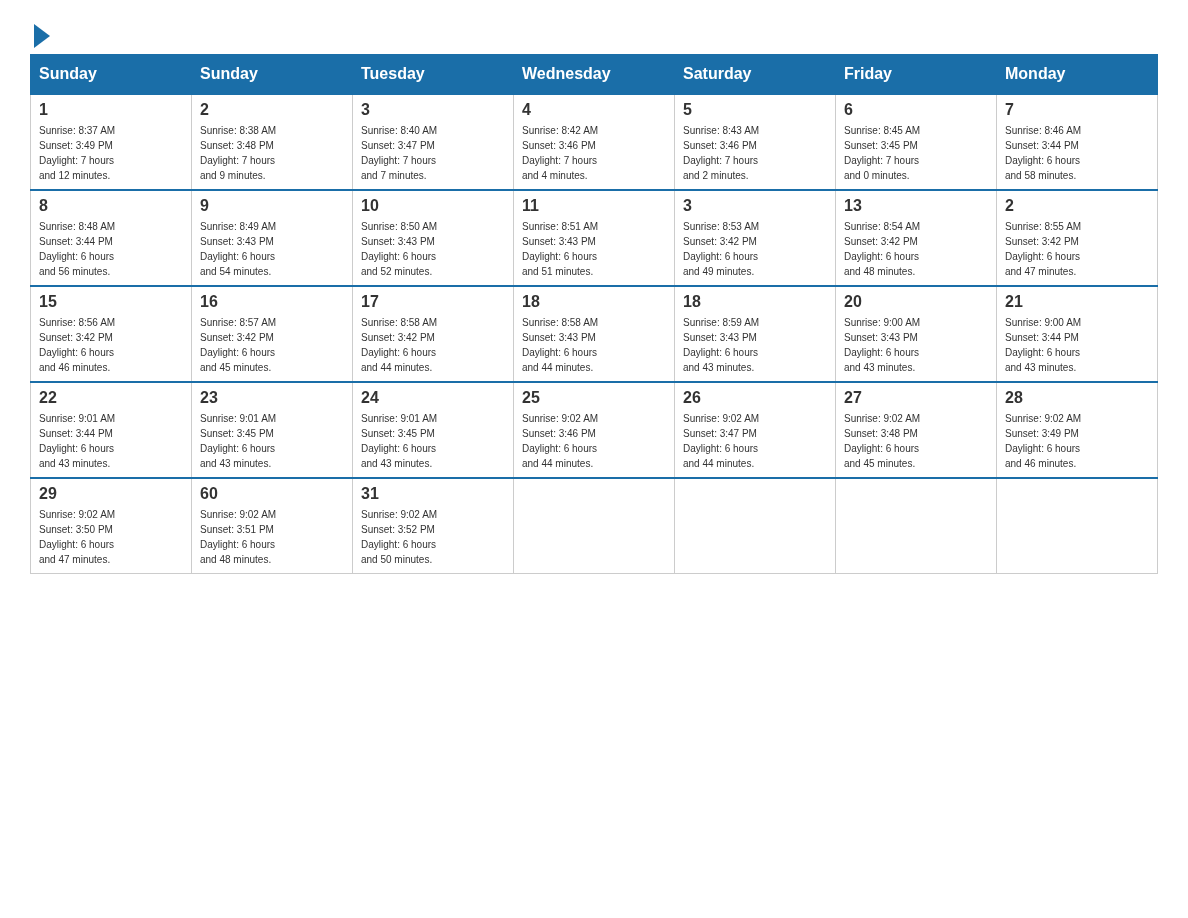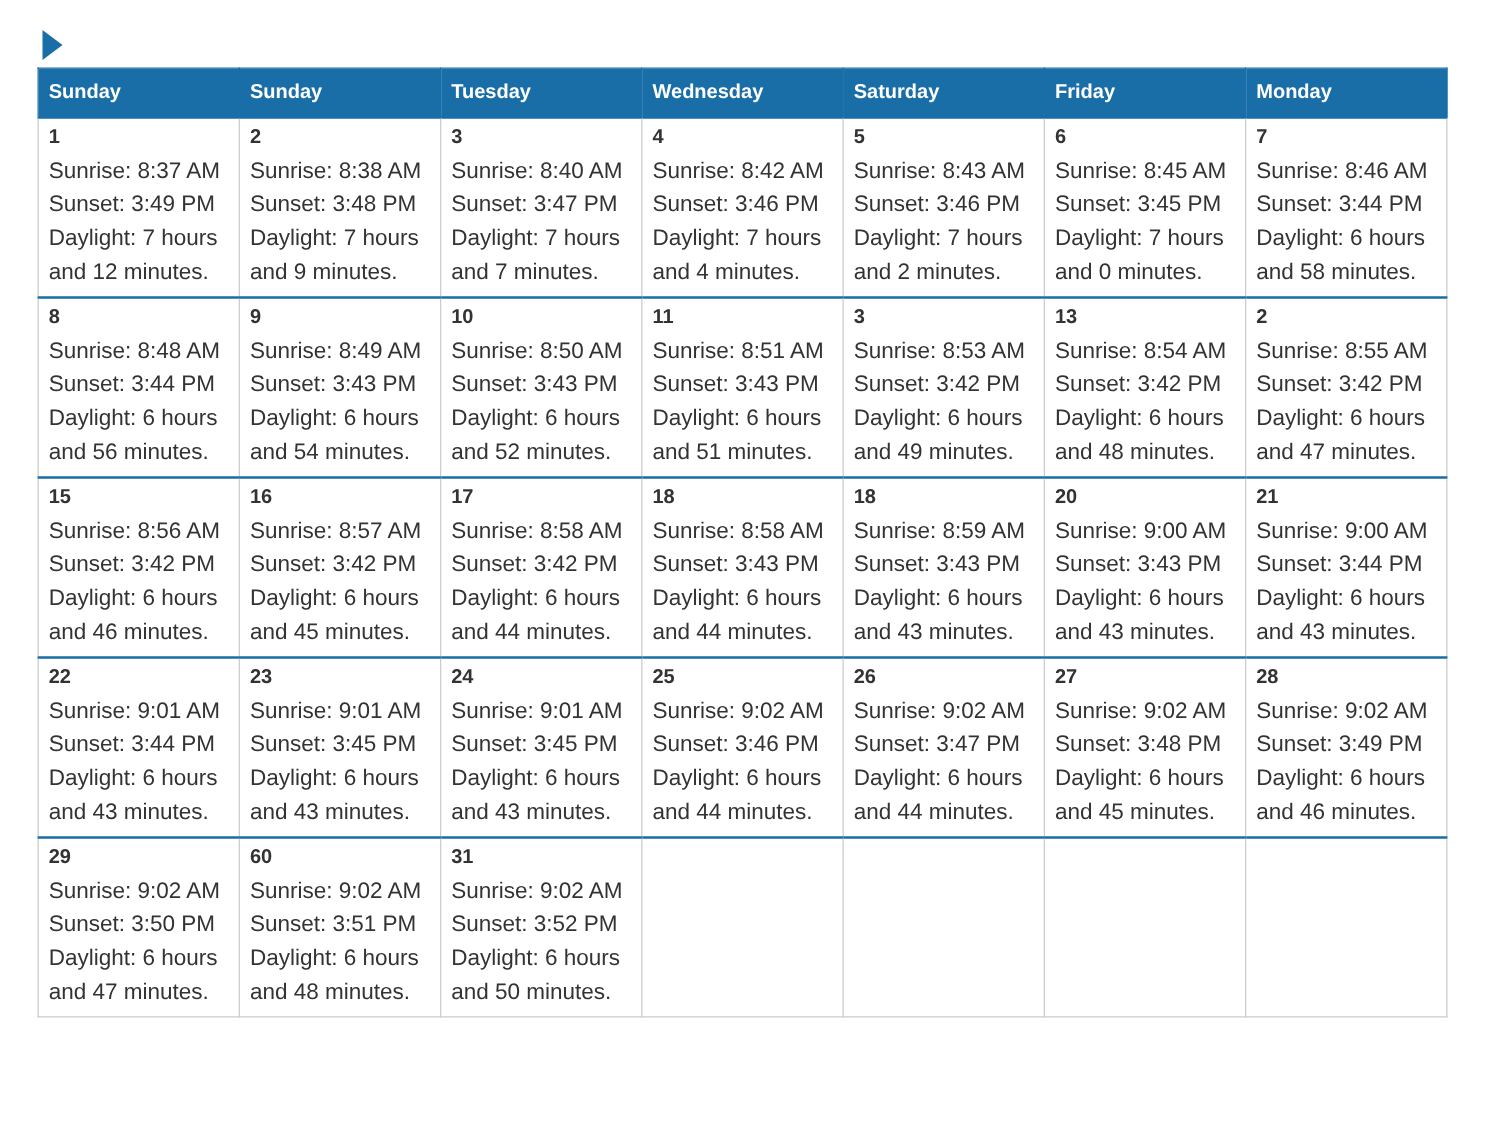--- a/index.html
+++ b/index.html
@@ -87,21 +87,21 @@
     .calendar tr:not(:first-child) td {
       border-top: 2px solid #1a6ea8;
     }
     .day-num {
       font-size: 16px;
       font-weight: bold;
       color: #333;
       margin-bottom: 4px;
     }
     .day-info {
-      font-size: 18px;
+      font-size: 10px;
       color: #333;
       line-height: 1.5;
     }
     .empty-cell {
       background: #fff;
     }
   </style>
 </head>
 <body>
 

